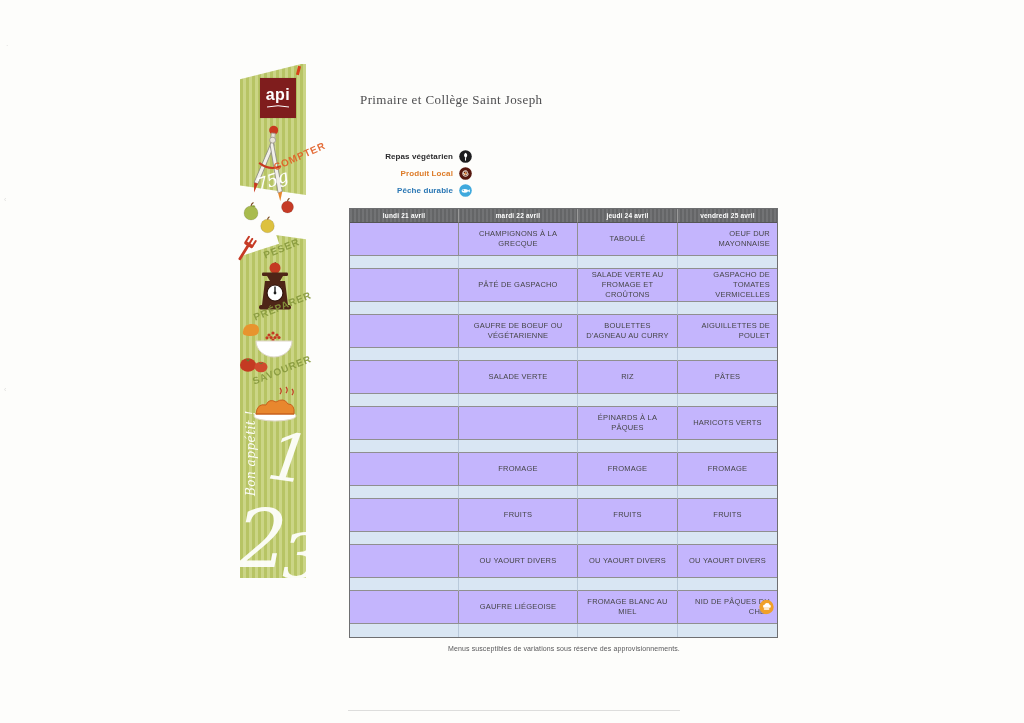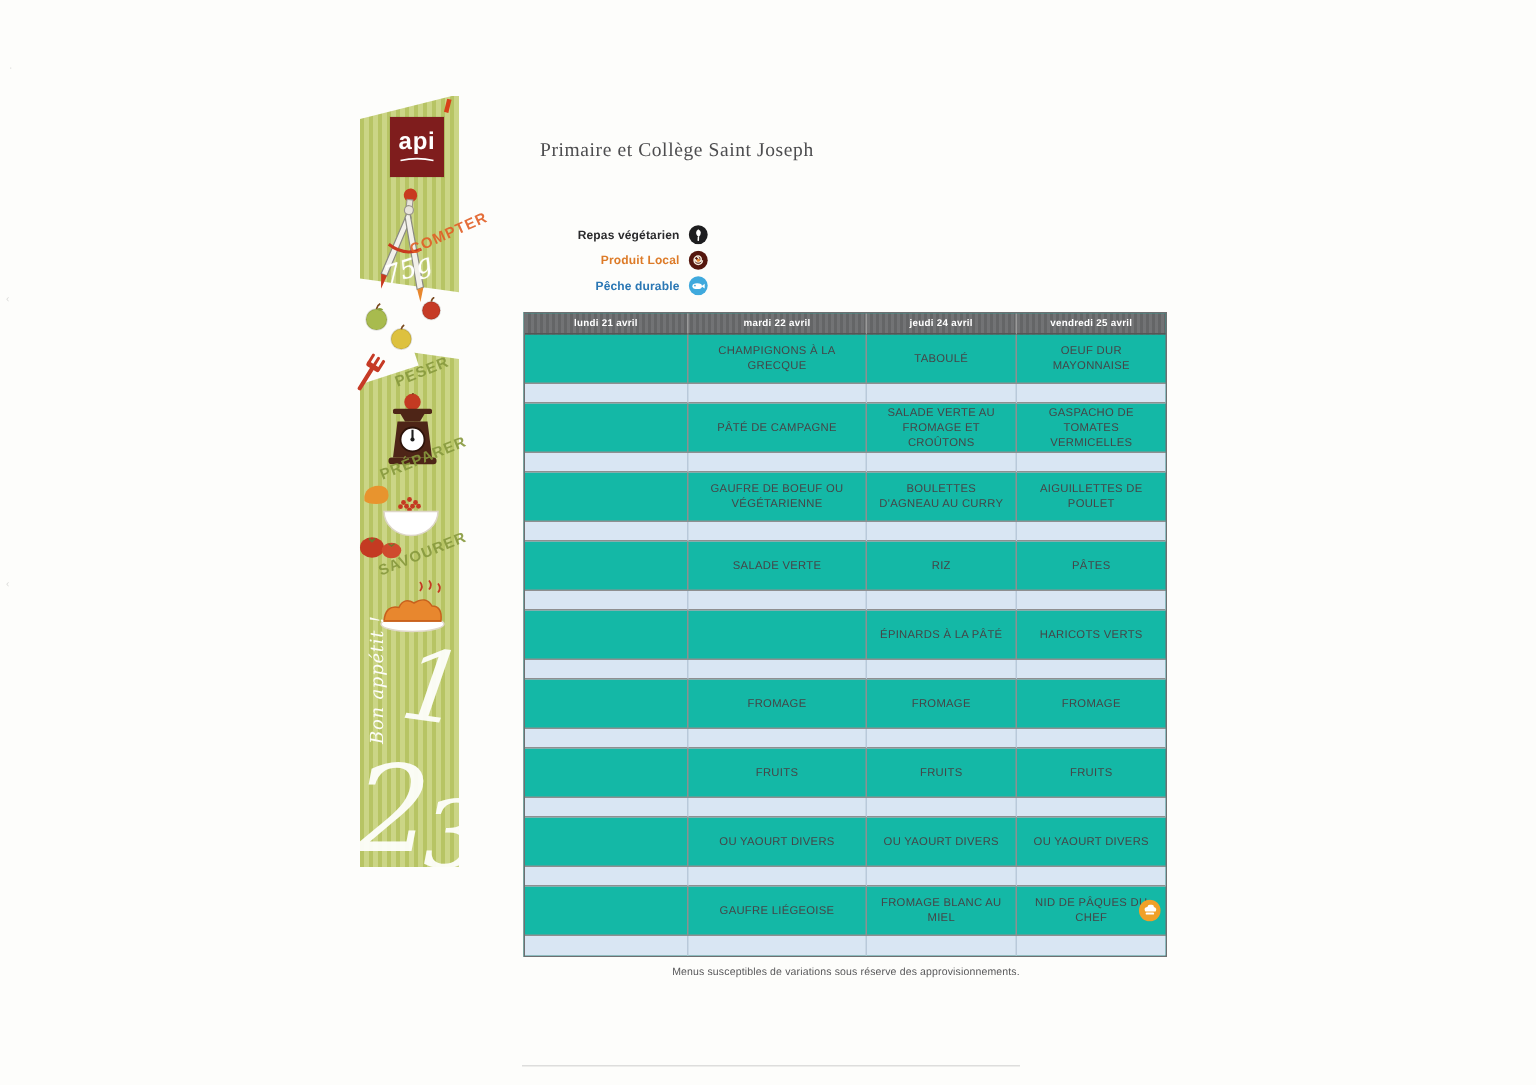--- a/index.html
+++ b/index.html
@@ -23,41 +23,41 @@
   .legend-row{display:flex;align-items:center;justify-content:flex-end;height:17px;gap:6px;}
   .legend-label{font-size:8px;font-weight:bold;letter-spacing:.1px;white-space:nowrap;}
   .legend-label.veg{color:#2b2b2d;}
   .legend-label.local{color:#dd7b28;}
   .legend-label.fish{color:#2a77b4;}
   .legend-icon{width:13px;height:13px;flex:0 0 13px;}
 
   
   .menu-table{
     position:absolute;left:349px;top:208px;width:429px;
-    border:1px solid #6e6f71;box-sizing:border-box;background:#14b8a6;
+    border:1px solid #6e6f71;box-sizing:border-box;background:#c4b5fd;
   }
   .t-row{display:grid;grid-template-columns:109px 119px 100px 99px;}
   .t-row.head{height:14px;background:#696a6c;
     background-image:repeating-linear-gradient(90deg,rgba(255,255,255,.06) 0 2px,rgba(0,0,0,.05) 2px 4px);}
   .t-row.head .t-cell{
     border-right:1px solid #9a9a9a;border-bottom:1px solid #555;
     color:#fff;font-size:6.5px;font-weight:bold;letter-spacing:.2px;
     display:flex;align-items:center;justify-content:center;
   }
   .t-cell{box-sizing:border-box;}
   .t-row.body{height:33px;}
   .t-row.body .t-cell{
     border-right:1px solid #8f8f90;border-bottom:1px solid #8f8f90;
     display:flex;align-items:center;justify-content:center;text-align:center;
     font-size:7.5px;color:#454547;letter-spacing:.2px;line-height:1.3;
     padding:1px 7px;position:relative;
   }
   .t-row.sep{height:13px;background:#d9e6f3;}
   .t-row.sep .t-cell{border-right:1px solid #b9c9da;border-bottom:1px solid #8f8f90;}
-  .t-row .t-cell:last-child{border-right:none;}
+  .t-row .t-cell:last-child{border-right:none;text-align:right;}
   .t-row:last-child .t-cell{border-bottom:none;}
   .cell-icon{position:absolute;right:3px;top:50%;transform:translateY(-50%);width:15px;height:15px;}
 
   
   .footer-note{
     position:absolute;left:349px;top:645px;width:430px;text-align:center;
     font-size:7px;color:#58585a;letter-spacing:.1px;
   }
 
   
@@ -270,21 +270,21 @@
     </div>
     <div class="t-row sep">
       <div class="t-cell"></div>
         <div class="t-cell"></div>
       <div class="t-cell"></div>
         <div class="t-cell"></div>
     </div>
 
     <div class="t-row body">
       <div class="t-cell"></div>
-      <div class="t-cell">PÂTÉ DE CAMPAGNE</div>
+      <div class="t-cell">PÂTÉ DE GASPACHO</div>
       <div class="t-cell">SALADE VERTE AU FROMAGE ET CROÛTONS</div>
       <div class="t-cell">GASPACHO DE TOMATES VERMICELLES</div>
     </div>
     <div class="t-row sep">
       <div class="t-cell"></div>
         <div class="t-cell"></div>
       <div class="t-cell"></div>
         <div class="t-cell"></div>
     </div>
 
@@ -310,21 +310,21 @@
     <div class="t-row sep">
       <div class="t-cell"></div>
         <div class="t-cell"></div>
       <div class="t-cell"></div>
         <div class="t-cell"></div>
     </div>
 
     <div class="t-row body">
       <div class="t-cell"></div>
       <div class="t-cell"></div>
-      <div class="t-cell">ÉPINARDS À LA PÂTÉ</div>
+      <div class="t-cell">ÉPINARDS À LA PÂQUES</div>
       <div class="t-cell">HARICOTS VERTS</div>
     </div>
     <div class="t-row sep">
       <div class="t-cell"></div>
         <div class="t-cell"></div>
       <div class="t-cell"></div>
         <div class="t-cell"></div>
     </div>
 
     <div class="t-row body">

